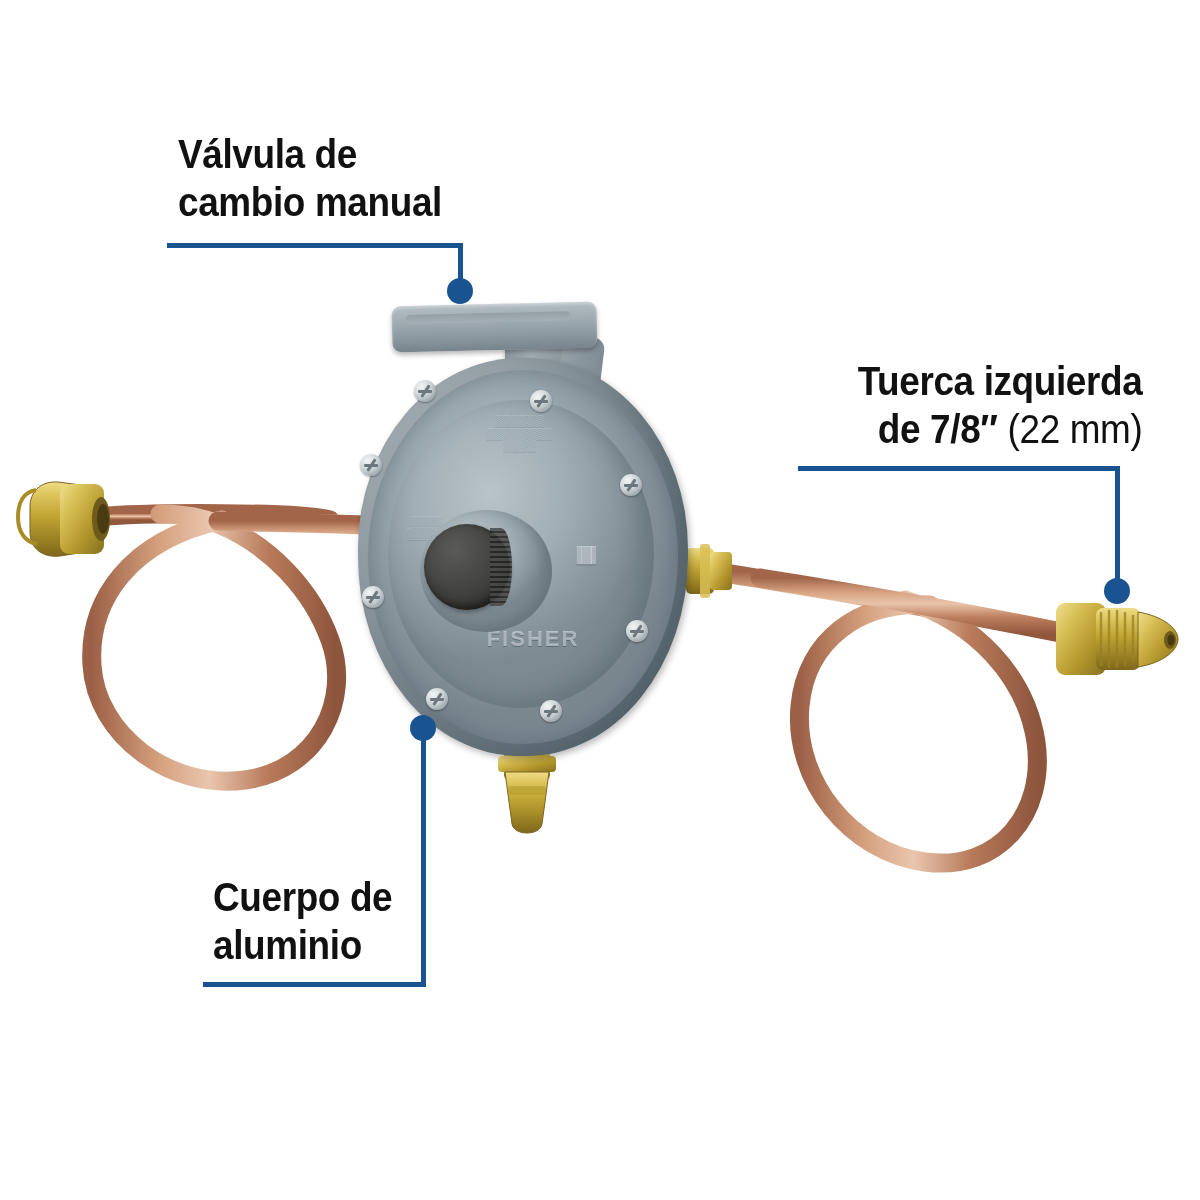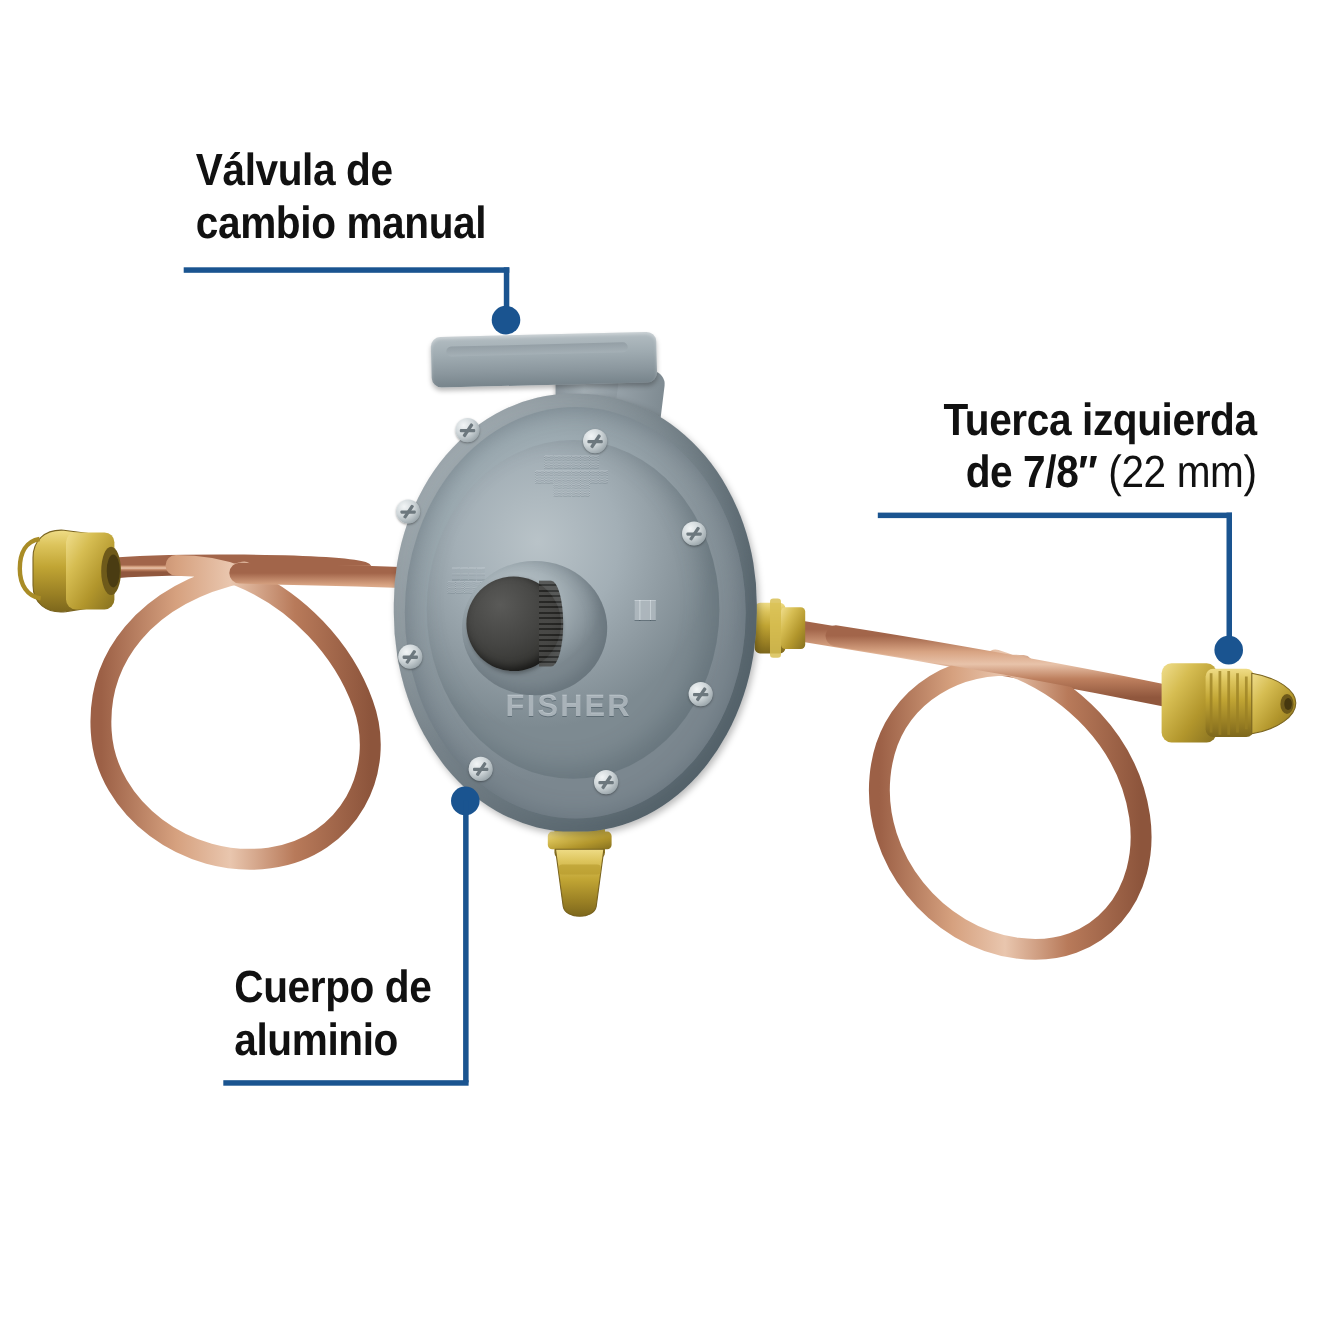--- a/index.html
+++ b/index.html
@@ -188,21 +188,21 @@
       <div class="screw" style="left:262px;top:116px;"></div>
       <div class="screw" style="left:268px;top:262px;"></div>
       <div class="screw" style="left:182px;top:342px;"></div>
       <div class="screw" style="left:68px;top:330px;"></div>
       <div class="screw" style="left:4px;top:228px;"></div>
       <div class="screw" style="left:2px;top:96px;"></div>
 
       <div class="emboss" style="left:92px;top:56px;width:140px;font-size:11px;">▒▒▒▒▒▒<br>▒▒▒▒▒▒▒▒<br>▒▒▒▒</div>
       <div class="emboss" style="left:28px;top:158px;width:80px;font-size:10px;">▒▒▒▒<br>▒▒▒▒▒</div>
       <div class="emboss" style="left:208px;top:188px;width:40px;font-size:15px;letter-spacing:-1px;">▐█▌</div>
-      <div class="emboss" style="left:84px;top:268px;width:150px;font-size:28px;letter-spacing:2px;">FISHER</div>
+      <div class="emboss" style="left:100px;top:268px;width:150px;font-size:22px;letter-spacing:2px;">FISHER</div>
 
       <div id="boss"></div>
       <div id="cap">
         <div id="cap-ribs"></div>
       </div>
     </div>
   </div>
 
   <div class="callout" style="left:178px;top:131px;">
     <span class="ln">Válvula de</span>

